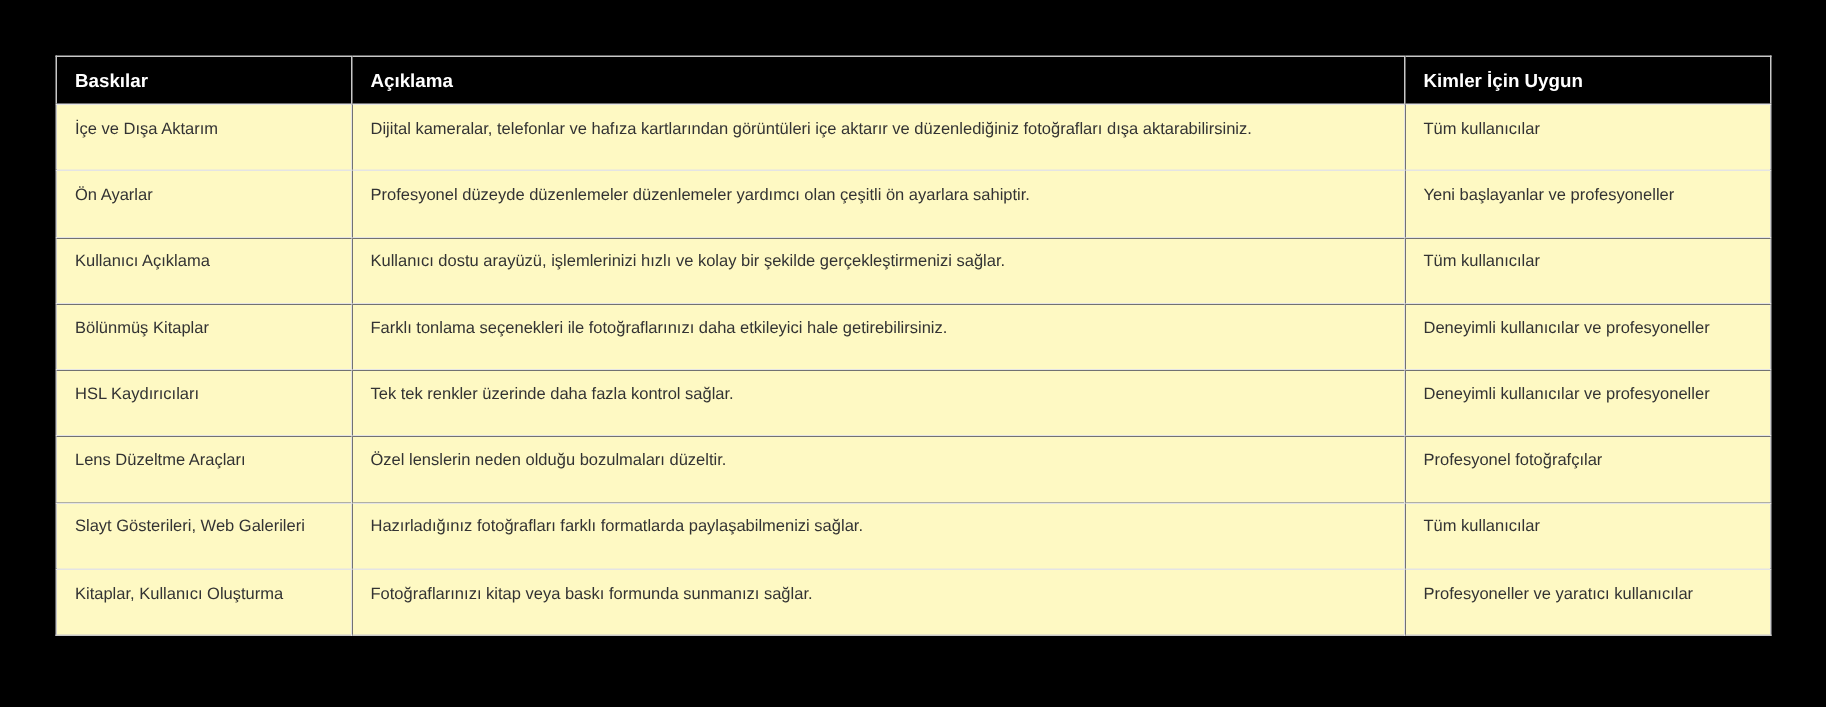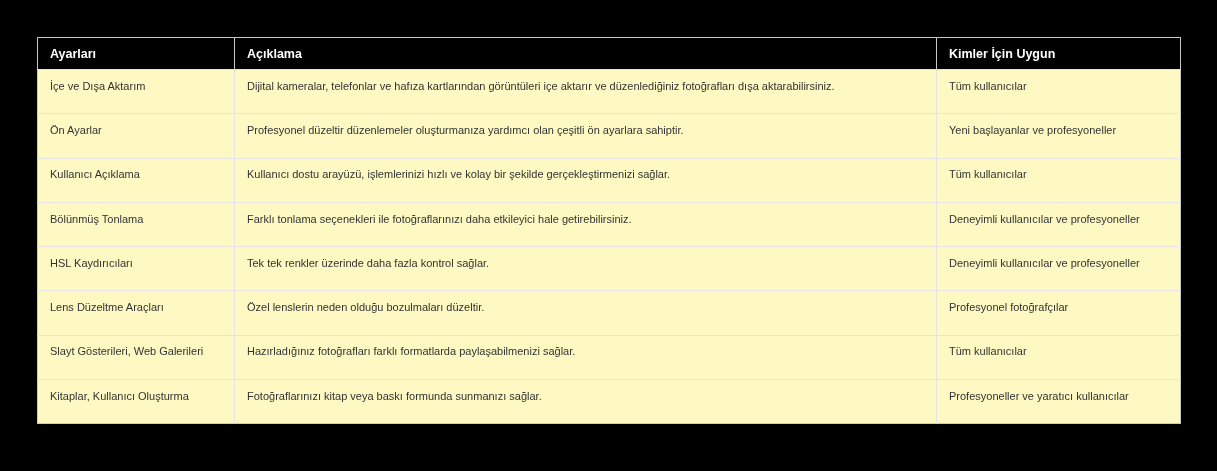--- a/index.html
+++ b/index.html
@@ -41,43 +41,43 @@
 
 <div class="wrap">
   <table>
     <colgroup>
         <col class="c1">
         <col class="c2">
         <col class="c3">
       </colgroup>
     <thead>
       <tr>
-        <th class="col">Ayarları</th>
+        <th class="col">Baskılar</th>
         <th class="col">Açıklama</th>
         <th class="col">Kimler İçin Uygun</th>
       </tr>
     </thead>
     <tbody>
       <tr>
         <td>İçe ve Dışa Aktarım</td>
         <td>Dijital kameralar, telefonlar ve hafıza kartlarından görüntüleri içe aktarır ve düzenlediğiniz fotoğrafları dışa aktarabilirsiniz.</td>
         <td>Tüm kullanıcılar</td>
       </tr>
       <tr>
         <td>Ön Ayarlar</td>
-        <td>Profesyonel düzeltir düzenlemeler oluşturmanıza yardımcı olan çeşitli ön ayarlara sahiptir.</td>
+        <td>Profesyonel düzeyde düzenlemeler düzenlemeler yardımcı olan çeşitli ön ayarlara sahiptir.</td>
         <td>Yeni başlayanlar ve profesyoneller</td>
       </tr>
       <tr>
         <td>Kullanıcı Açıklama</td>
         <td>Kullanıcı dostu arayüzü, işlemlerinizi hızlı ve kolay bir şekilde gerçekleştirmenizi sağlar.</td>
         <td>Tüm kullanıcılar</td>
       </tr>
       <tr>
-        <td>Bölünmüş Tonlama</td>
+        <td>Bölünmüş Kitaplar</td>
         <td>Farklı tonlama seçenekleri ile fotoğraflarınızı daha etkileyici hale getirebilirsiniz.</td>
         <td>Deneyimli kullanıcılar ve profesyoneller</td>
       </tr>
       <tr>
         <td>HSL Kaydırıcıları</td>
         <td>Tek tek renkler üzerinde daha fazla kontrol sağlar.</td>
         <td>Deneyimli kullanıcılar ve profesyoneller</td>
       </tr>
       <tr>
         <td>Lens Düzeltme Araçları</td>

